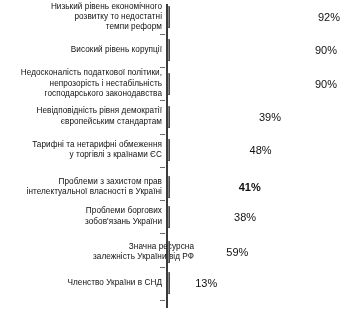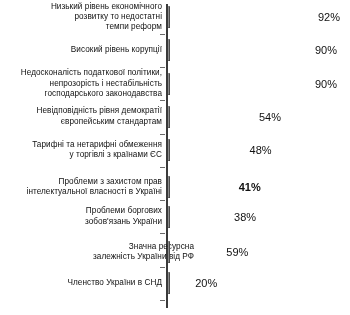--- a/index.html
+++ b/index.html
@@ -130,21 +130,21 @@
           <div class="bar" style="background: rgb(0, 174, 239);"></div>
         </div>
         <div class="value-label" style="left: 314.891px;">90%</div>
       </div>
       <div class="row" style="top: 105.9px; height: 22px;">
         <div class="cat-label" style="top: 0.5px;">Невідповідність рівня демократії
 європейським стандартам</div>
         <div class="bar-wrap" style="width: 83.9348px;">
           <div class="bar" style="background: rgb(0, 174, 239);"></div>
         </div>
-        <div class="value-label" style="left: 258.935px;">54%</div>
+        <div class="value-label" style="left: 258.935px;">39%</div>
       </div>
       <div class="row" style="top: 139.2px; height: 22px;">
         <div class="cat-label" style="top: 0.5px;">Тарифні та нетарифні обмеження
 у торгівлі з країнами ЄС</div>
         <div class="bar-wrap" style="width: 74.6087px;">
           <div class="bar" style="background: rgb(0, 174, 239);"></div>
         </div>
         <div class="value-label" style="left: 249.609px;">48%</div>
       </div>
       <div class="row" style="top: 176px; height: 22px;">
@@ -169,17 +169,17 @@
         <div class="bar-wrap" style="width: 51.2935px;">
           <div class="bar" style="background: rgb(0, 174, 239);"></div>
         </div>
         <div class="value-label" style="left: 226.293px;">59%</div>
       </div>
       <div class="row" style="top: 272.4px; height: 22px;">
         <div class="cat-label" style="top: 6px;">Членство України в СНД</div>
         <div class="bar-wrap" style="width: 20.2065px;">
           <div class="bar" style="background: rgb(0, 174, 239);"></div>
         </div>
-        <div class="value-label" style="left: 195.207px;">20%</div>
+        <div class="value-label" style="left: 195.207px;">13%</div>
       </div>
     </div>
 
 </div>
 
 </body></html>

